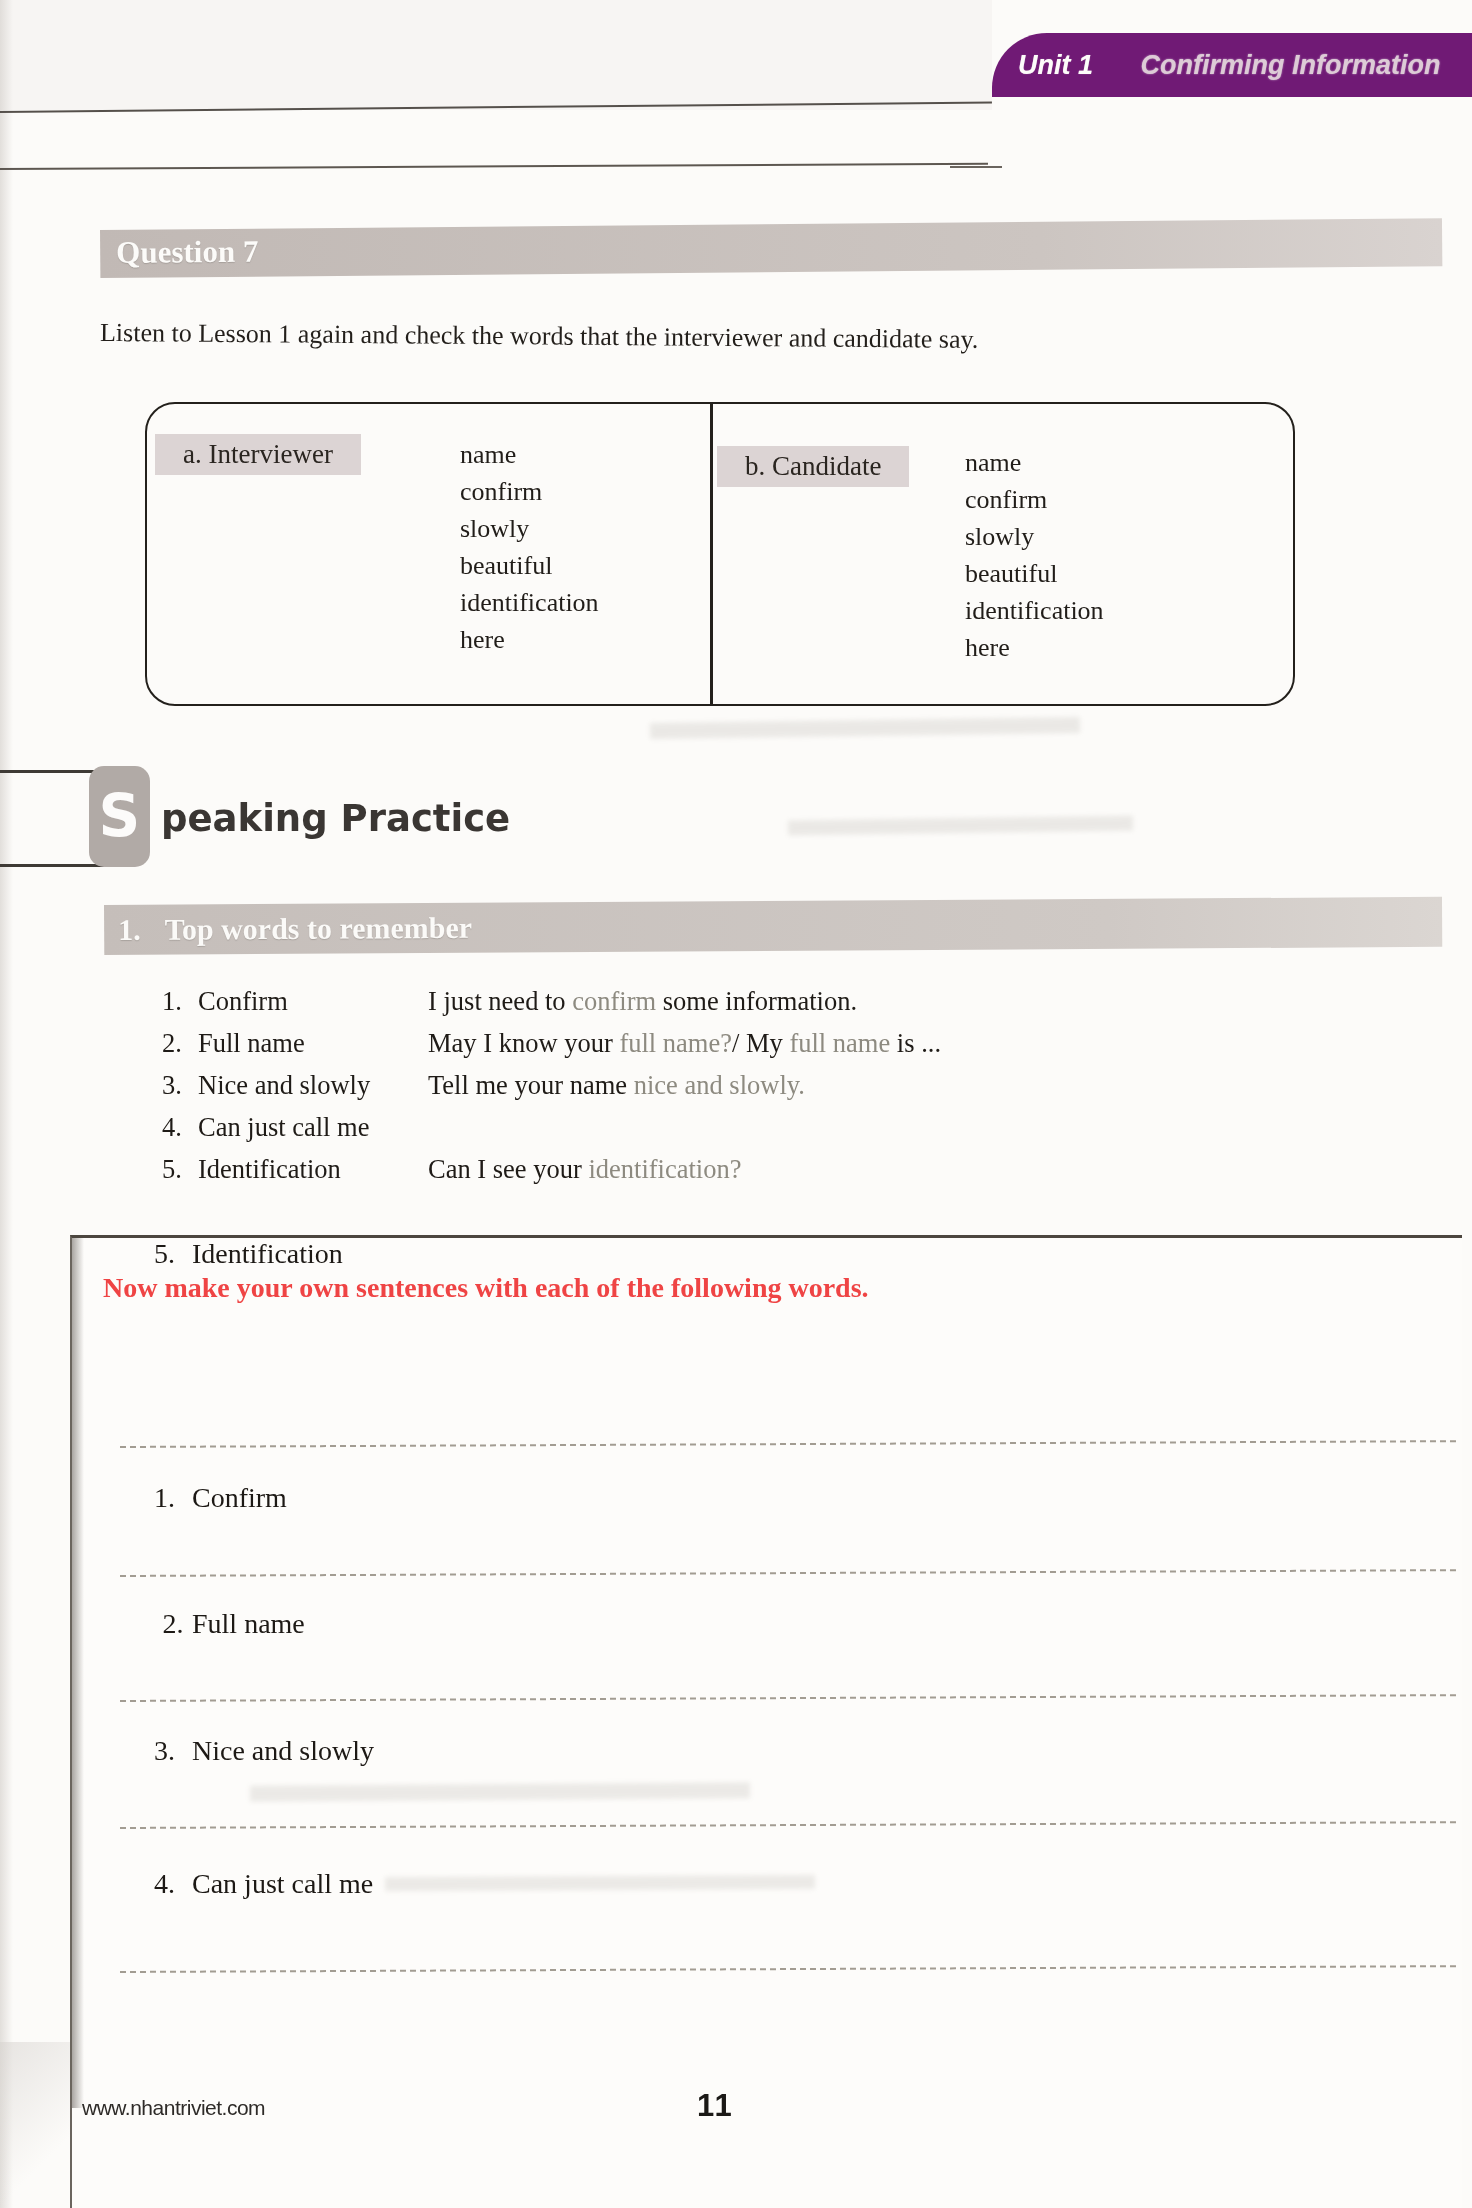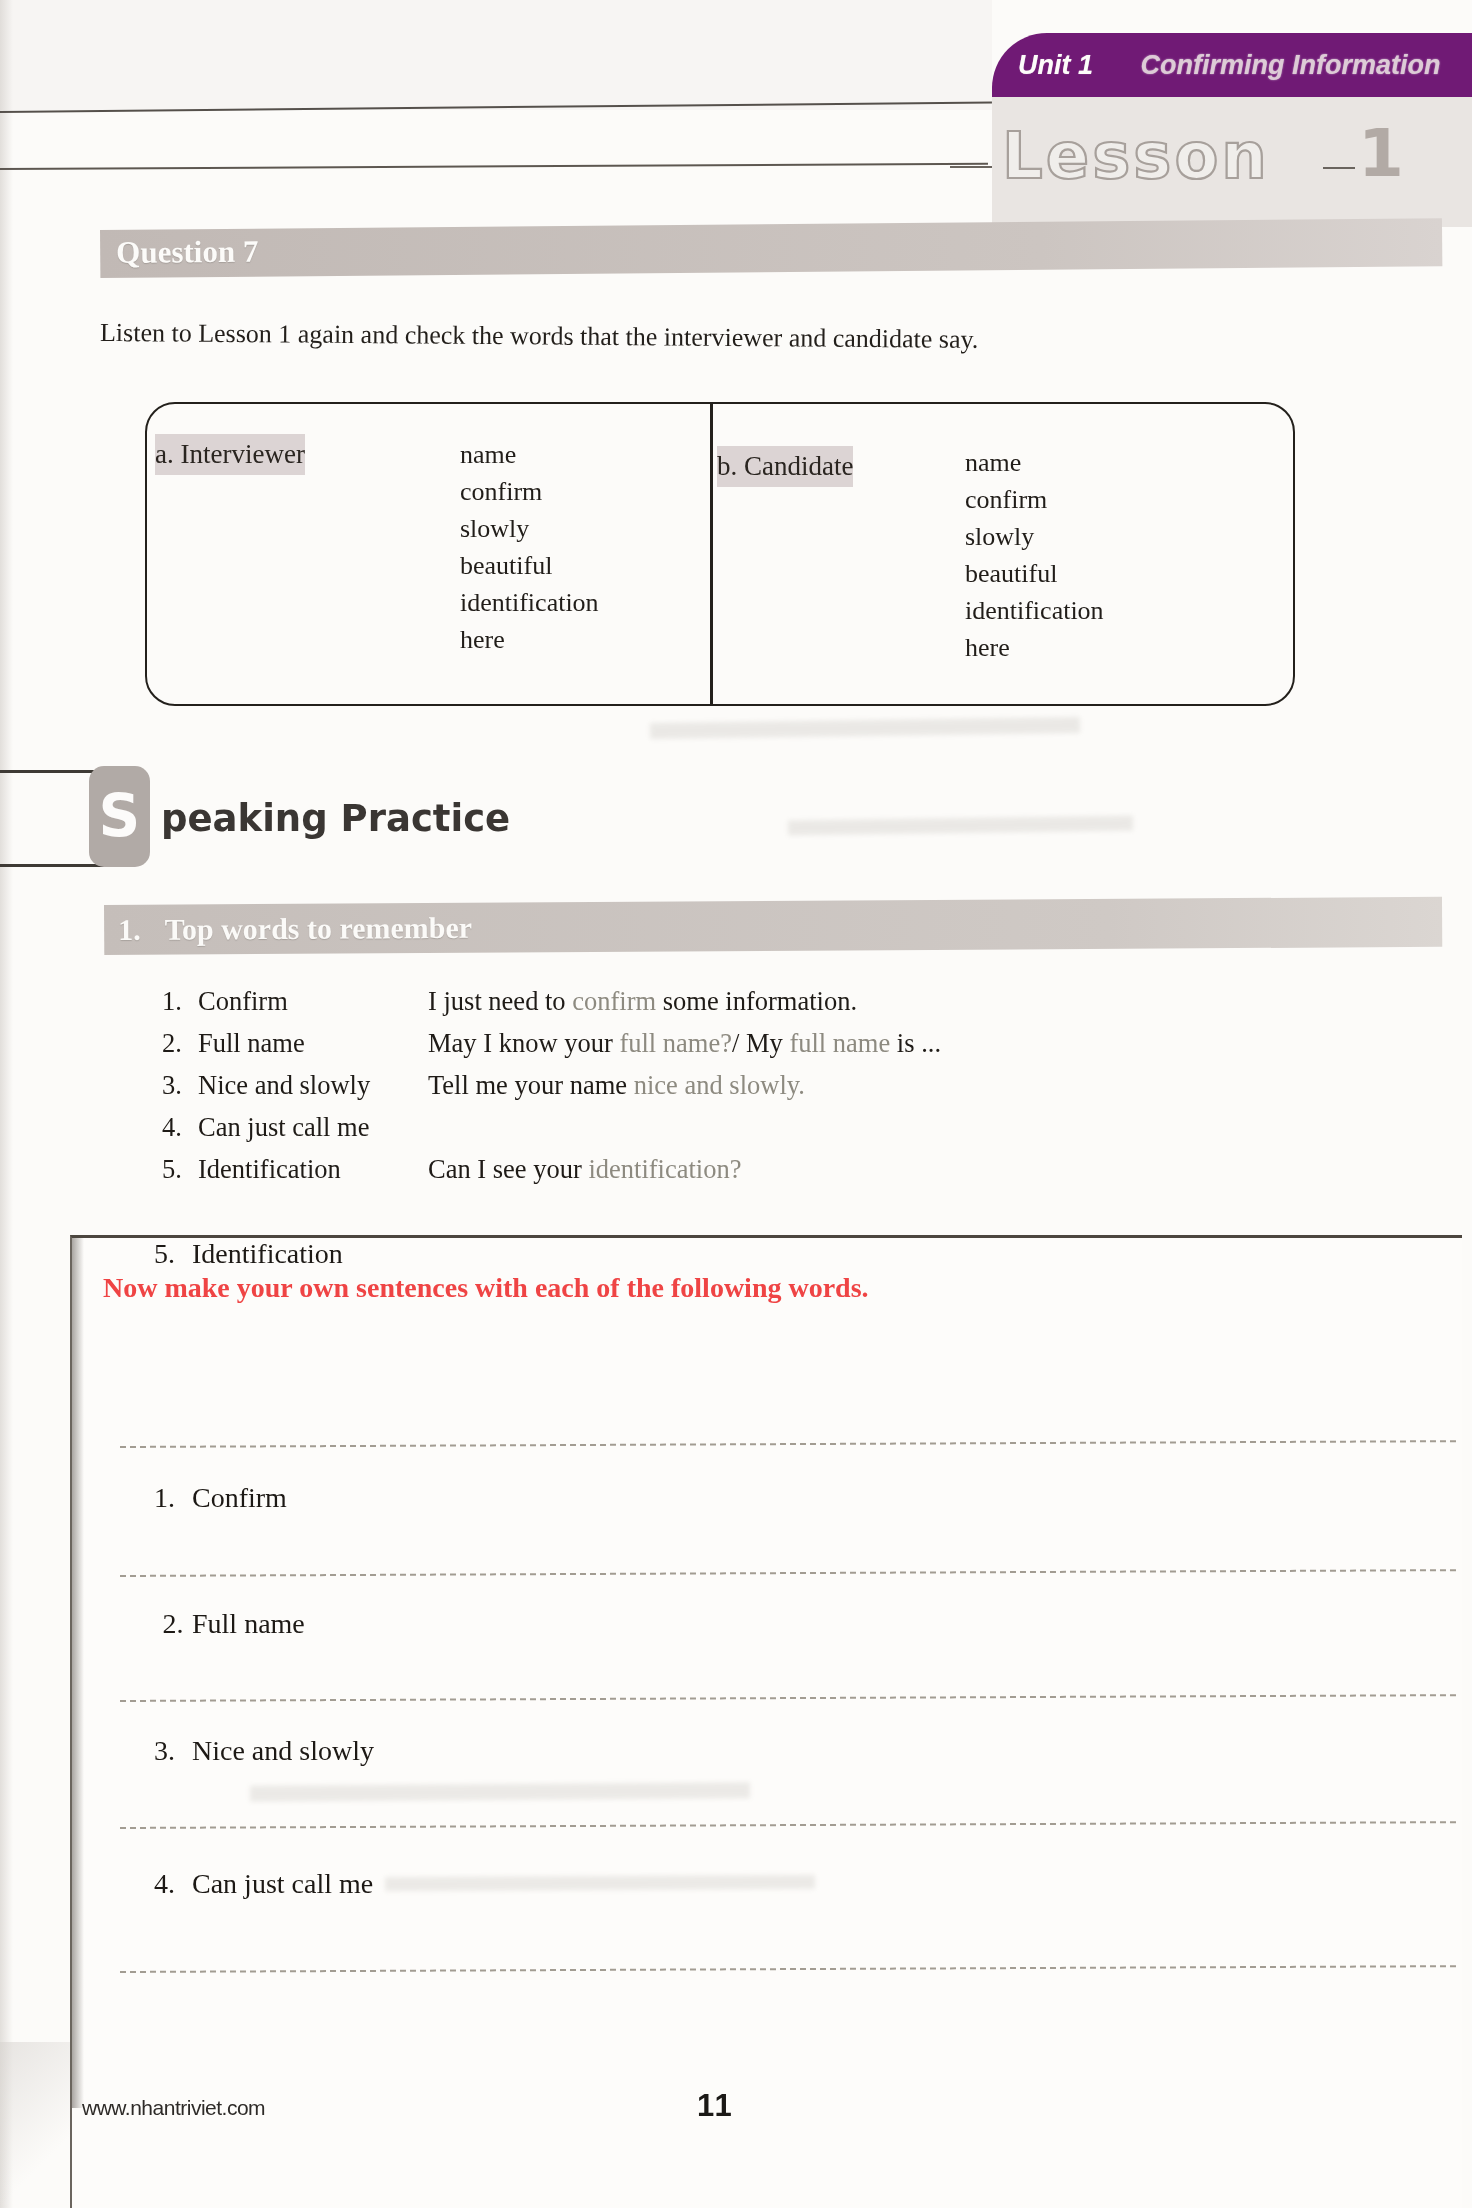--- a/index.html
+++ b/index.html
@@ -43,21 +43,21 @@
     background:linear-gradient(90deg,#c1b9b5,#ccc5c1 70%,#d9d3d0);
     transform:rotate(-0.5deg);transform-origin:left top;}
   .qbar span{display:block;padding-left:16px;line-height:46px;
     font-weight:bold;font-size:31px;color:#fcfbf9;text-shadow:0 1px 1px rgba(125,120,114,.4);}
   .instruction{position:absolute;left:100px;top:318px;width:1250px;margin:0;
     font-size:26px;color:#231f1b;transform:rotate(0.45deg);transform-origin:left center;}
   
   .check-box{position:absolute;left:145px;top:402px;width:1146px;height:300px;
     border:2.5px solid #23201c;border-radius:30px;}
   .cb-divider{position:absolute;left:563px;top:0;bottom:0;width:2.5px;background:#23201c;}
-  .cb-label{position:absolute;padding:5px 0;background:#dcd4d4;font-size:27px;color:#2a2520;white-space:nowrap;}
+  .cb-label{position:absolute;padding:5px 28px;background:#dcd4d4;font-size:27px;color:#2a2520;white-space:nowrap;}
   .col-a .cb-label{left:8px;top:30px;}
   .col-b .cb-label{left:570px;top:42px;}
   .cb-words{position:absolute;margin:0;padding:0;list-style:none;font-size:26px;color:#211d19;}
   .col-a .cb-words{left:313px;top:32px;}
   .col-b .cb-words{left:818px;top:40px;}
   .cb-words li{line-height:37px;}
   
   .sp-rule{position:absolute;left:0;width:112px;height:2.5px;background:#3e3a35;}
   .sp-rule-top{top:770px;}
   .sp-rule-bottom{top:864px;}
@@ -117,25 +117,20 @@
   <div class="corner-shade"></div>
   <div class="rule rule-1"></div>
   <div class="rule rule-2"></div>
   <div class="lesson-rule-left"></div>
 
   <div class="banner">
     <div class="banner-top">
       <span class="unit">Unit 1</span>
       <span class="topic">Confirming Information</span>
     </div>
-    <div class="banner-bottom">
-      <span class="lesson-word">Lesson</span>
-      <span class="lesson-rule mid"></span>
-      <span class="lesson-num">1</span>
-    </div>
   </div>
 
   <div class="qbar">
     <span>Question 7</span>
   </div>
 
   <p class="instruction">Listen to Lesson 1 again and check the words that the interviewer and candidate say.</p>
 
   <div class="check-box">
     <div class="cb-divider"></div>

